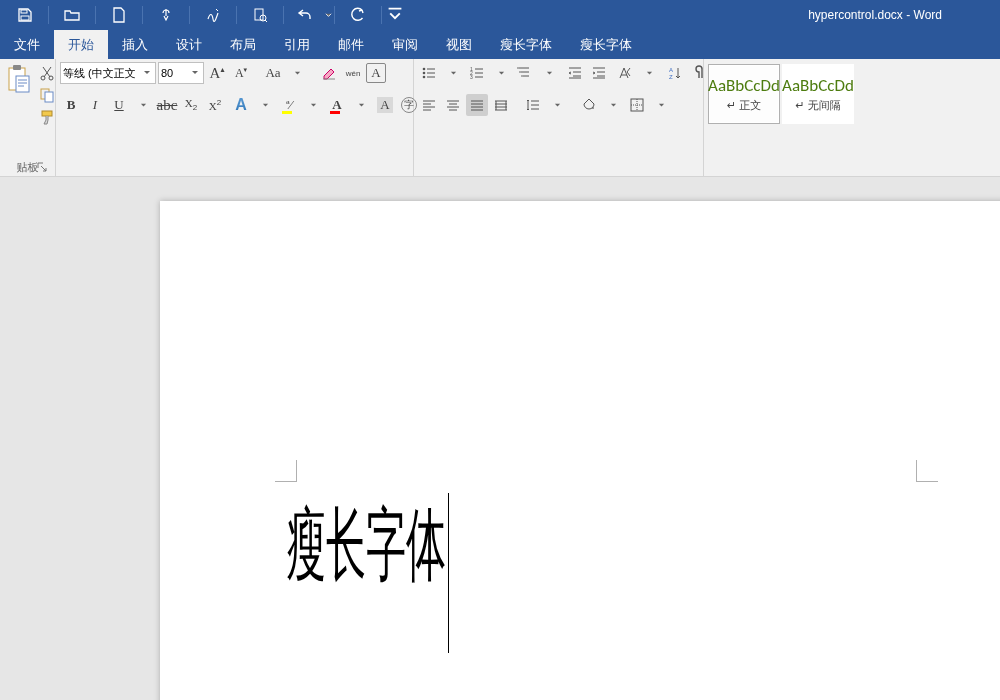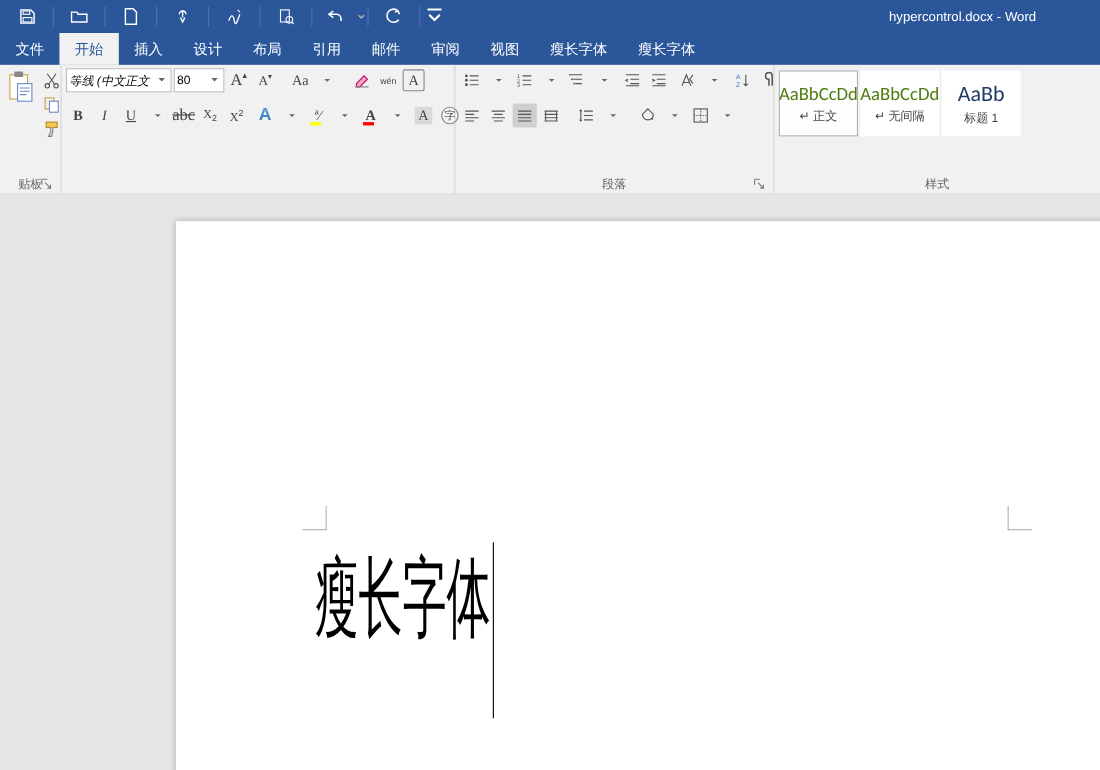--- a/index.html
+++ b/index.html
@@ -32,21 +32,21 @@
 .clipboard-big { width: 30px; display: flex; flex-direction: column; align-items: center; padding-top: 2px; cursor: pointer; }
 .clipboard-side { display: flex; flex-direction: column; gap: 4px; padding: 2px 4px; }
 .small-icon { width: 18px; height: 18px; display: flex; align-items: center; justify-content: center; cursor: pointer; }
 .small-icon svg { width: 16px; height: 16px; }
 .paste-row { display:flex; flex-direction:column; align-items:center; }
 
 
 .font-rows { display: flex; flex-direction: column; gap: 4px; }
 .row { display: flex; align-items: center; gap: 2px; }
 .font-select { height: 22px; border: 1px solid #c0c0c0; background: #fff; font-size: 11px; padding: 0 2px; display: flex; align-items: center; cursor: pointer; }
-.font-name { width: 78px; overflow: hidden; white-space: nowrap; font-style: italic; }
+.font-name { width: 78px; overflow: hidden; white-space: nowrap; }
 .font-size { width: 28px; }
 .dd-arrow { width: 12px; display: flex; align-items: center; justify-content: center; }
 .dd-arrow svg { width: 8px; height: 8px; fill: #666; }
 .rib-btn { min-width: 22px; height: 22px; display: flex; align-items: center; justify-content: center; cursor: pointer; border-radius: 2px; position: relative; }
 .rib-btn svg { width: 16px; height: 16px; }
 .split-arrow { width: 8px; }
 .split-arrow svg { width: 7px; height: 7px; fill: #666; }
 .glyph { font-size: 13px; color: #444; font-family: "Times New Roman", serif; }
 .glyph-b { font-weight: bold; }
 .glyph-i { font-style: italic; }
@@ -446,46 +446,33 @@
               </svg>
             </div>
           <div class="rib-btn split-arrow">
               <svg viewBox="0 0 8 8">
                 <path d="M1 2l3 3 3-3"></path>
               </svg>
             </div>
         </div>
       </div>
     </div>
-    <div class="group-label">
-        <span>段落</span>
-      <div class="group-launcher"><svg viewBox="0 0 10 10">
-            <path d="M1 1h5M1 1v5M4 4l5 5M9 6v3H6" fill="none" stroke="#777"></path>
-          </svg></div>
-    </div>
   </div>
 
   <div class="group" style="flex:1;border-right:none">
     <div class="group-body styles-body">
       <div class="style-card selected">
         <div class="style-preview">AaBbCcDd</div>
         <div class="style-name">↵ 正文</div>
       </div>
       <div class="style-card">
         <div class="style-preview">AaBbCcDd</div>
         <div class="style-name">↵ 无间隔</div>
       </div>
-      <div class="style-card">
-        <div class="style-preview big">AaBb</div>
-        <div class="style-name">标题 1</div>
-      </div>
     </div>
-    <div class="group-label">
-        <span>样式</span>
-      </div>
   </div>
 
 </div>
 
 <div class="doc-area">
   <div class="page"></div>
   <div class="crop-tl"></div>
   <div class="crop-tr"></div>
   <div class="doc-text">瘦长字体</div>
   <div class="cursor-line" style="left:448px;top:316px;height:160px"></div>

